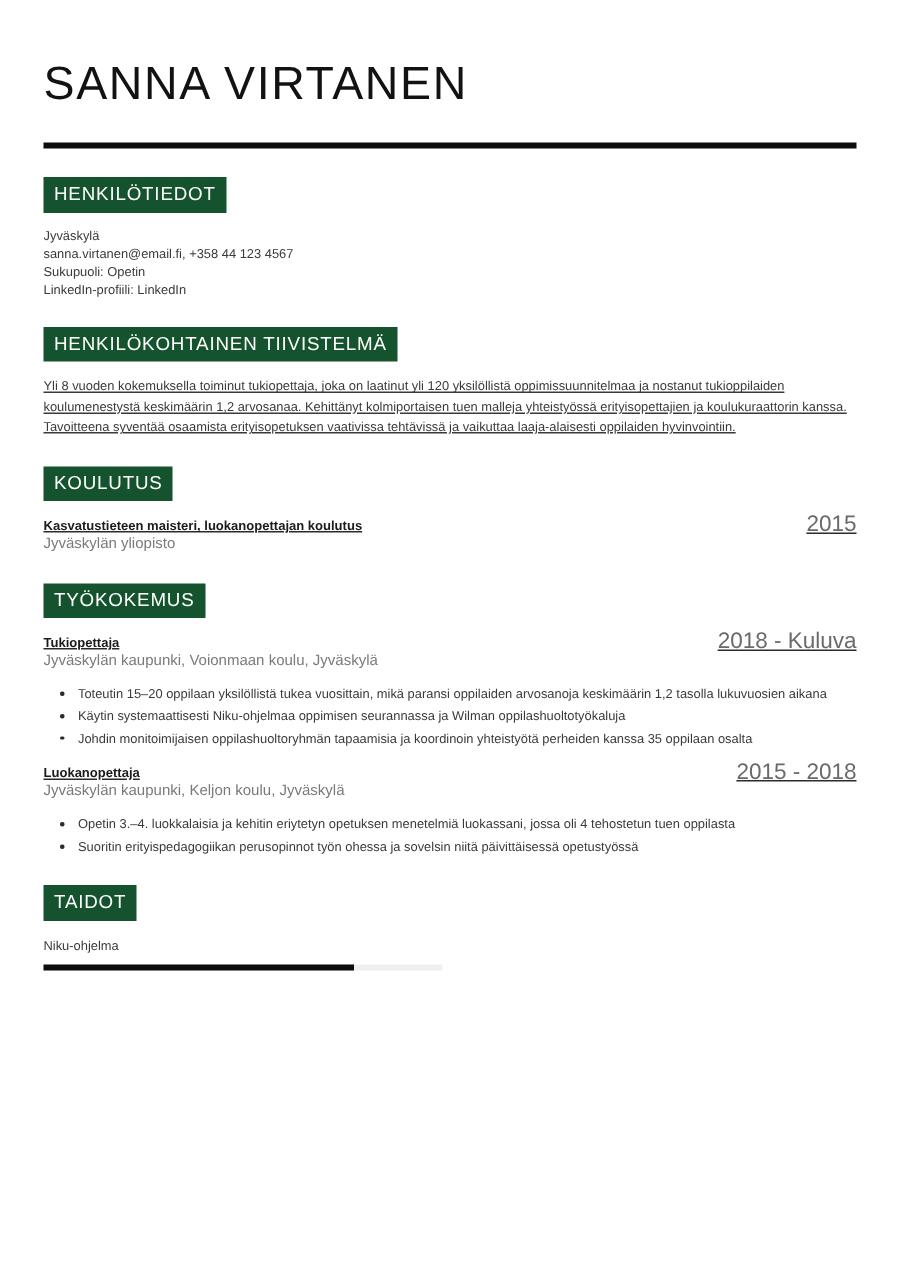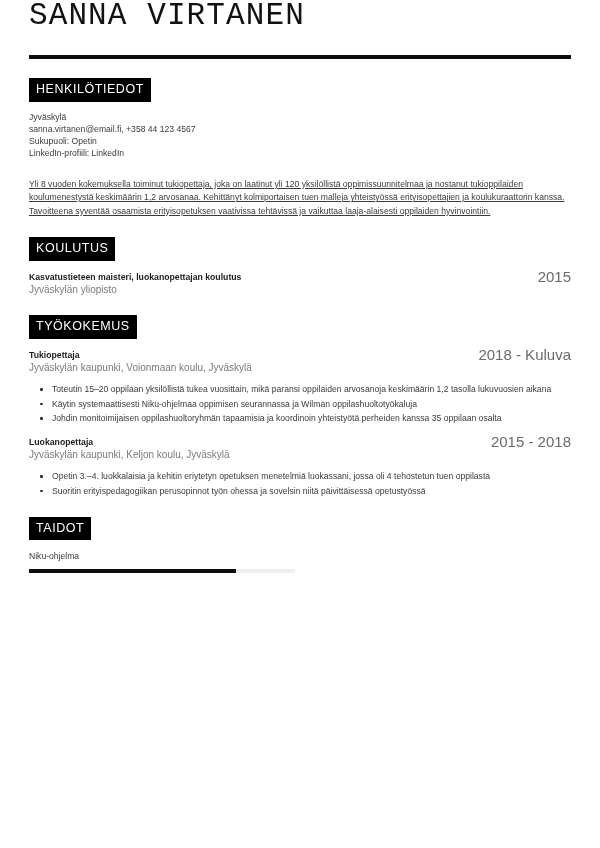--- a/index.html
+++ b/index.html
@@ -26,36 +26,36 @@
   }
 
   
   .name {
     font-size: 31px;
     font-weight: 400;
     letter-spacing: 1.1px;
     color: #121212;
     line-height: 1;
     margin: 0;
-    font-family: Liberation Mono, monospace;
+    padding-top: 40px;
   }
   .header-rule {
     margin-top: 24px;
     height: 4px;
     background: #0d0d0d;
     width: 542px;
   }
 
   
   .section {
     margin-top: 19px;
   }
   .badge {
     display: inline-block;
-    background: #000000;
+    background: #14532d;
     color: #ffffff;
     font-size: 12.5px;
     letter-spacing: 0.55px;
     line-height: 1;
     padding: 5px 7px 6px 7px;
     white-space: nowrap;
   }
 
   
   .contact {
@@ -77,20 +77,21 @@
     text-decoration: underline;
   }
 
   
   .entry { margin-top: 10px; }
   .entry-head {
     display: flex;
     justify-content: space-between;
     align-items: center;
     width: 542px;
+    text-decoration: underline;
   }
   .entry-title {
     font-size: 8.7px;
     font-weight: bold;
     color: #1b1b1b;
     line-height: 12px;
   }
   .entry-date {
     font-size: 15px;
     color: #6a6a6a;
@@ -171,20 +172,21 @@
     <span class="badge">HENKILÖTIEDOT</span>
     <div class="contact">
       <div>Jyväskylä</div>
       <div>sanna.virtanen@email.fi, +358 44 123 4567</div>
       <div>Sukupuoli: Opetin</div>
       <div>LinkedIn-profiili: LinkedIn</div>
     </div>
   </div>
 
   <div class="section">
+    <span class="badge">HENKILÖKOHTAINEN TIIVISTELMÄ</span>
     <p class="summary">Yli 8 vuoden kokemuksella toiminut tukiopettaja, joka on laatinut yli 120 yksilöllistä oppimissuunnitelmaa ja nostanut tukioppilaiden koulumenestystä keskimäärin 1,2 arvosanaa. Kehittänyt kolmiportaisen tuen malleja yhteistyössä erityisopettajien ja koulukuraattorin kanssa. Tavoitteena syventää osaamista erityisopetuksen vaativissa tehtävissä ja vaikuttaa laaja-alaisesti oppilaiden hyvinvointiin.</p>
   </div>
 
   <div class="section">
     <span class="badge">KOULUTUS</span>
 
     <div class="entry">
       <div class="entry-head">
         <span class="entry-title">Kasvatustieteen maisteri, luokanopettajan koulutus</span>
         <span class="entry-date">2015</span>

